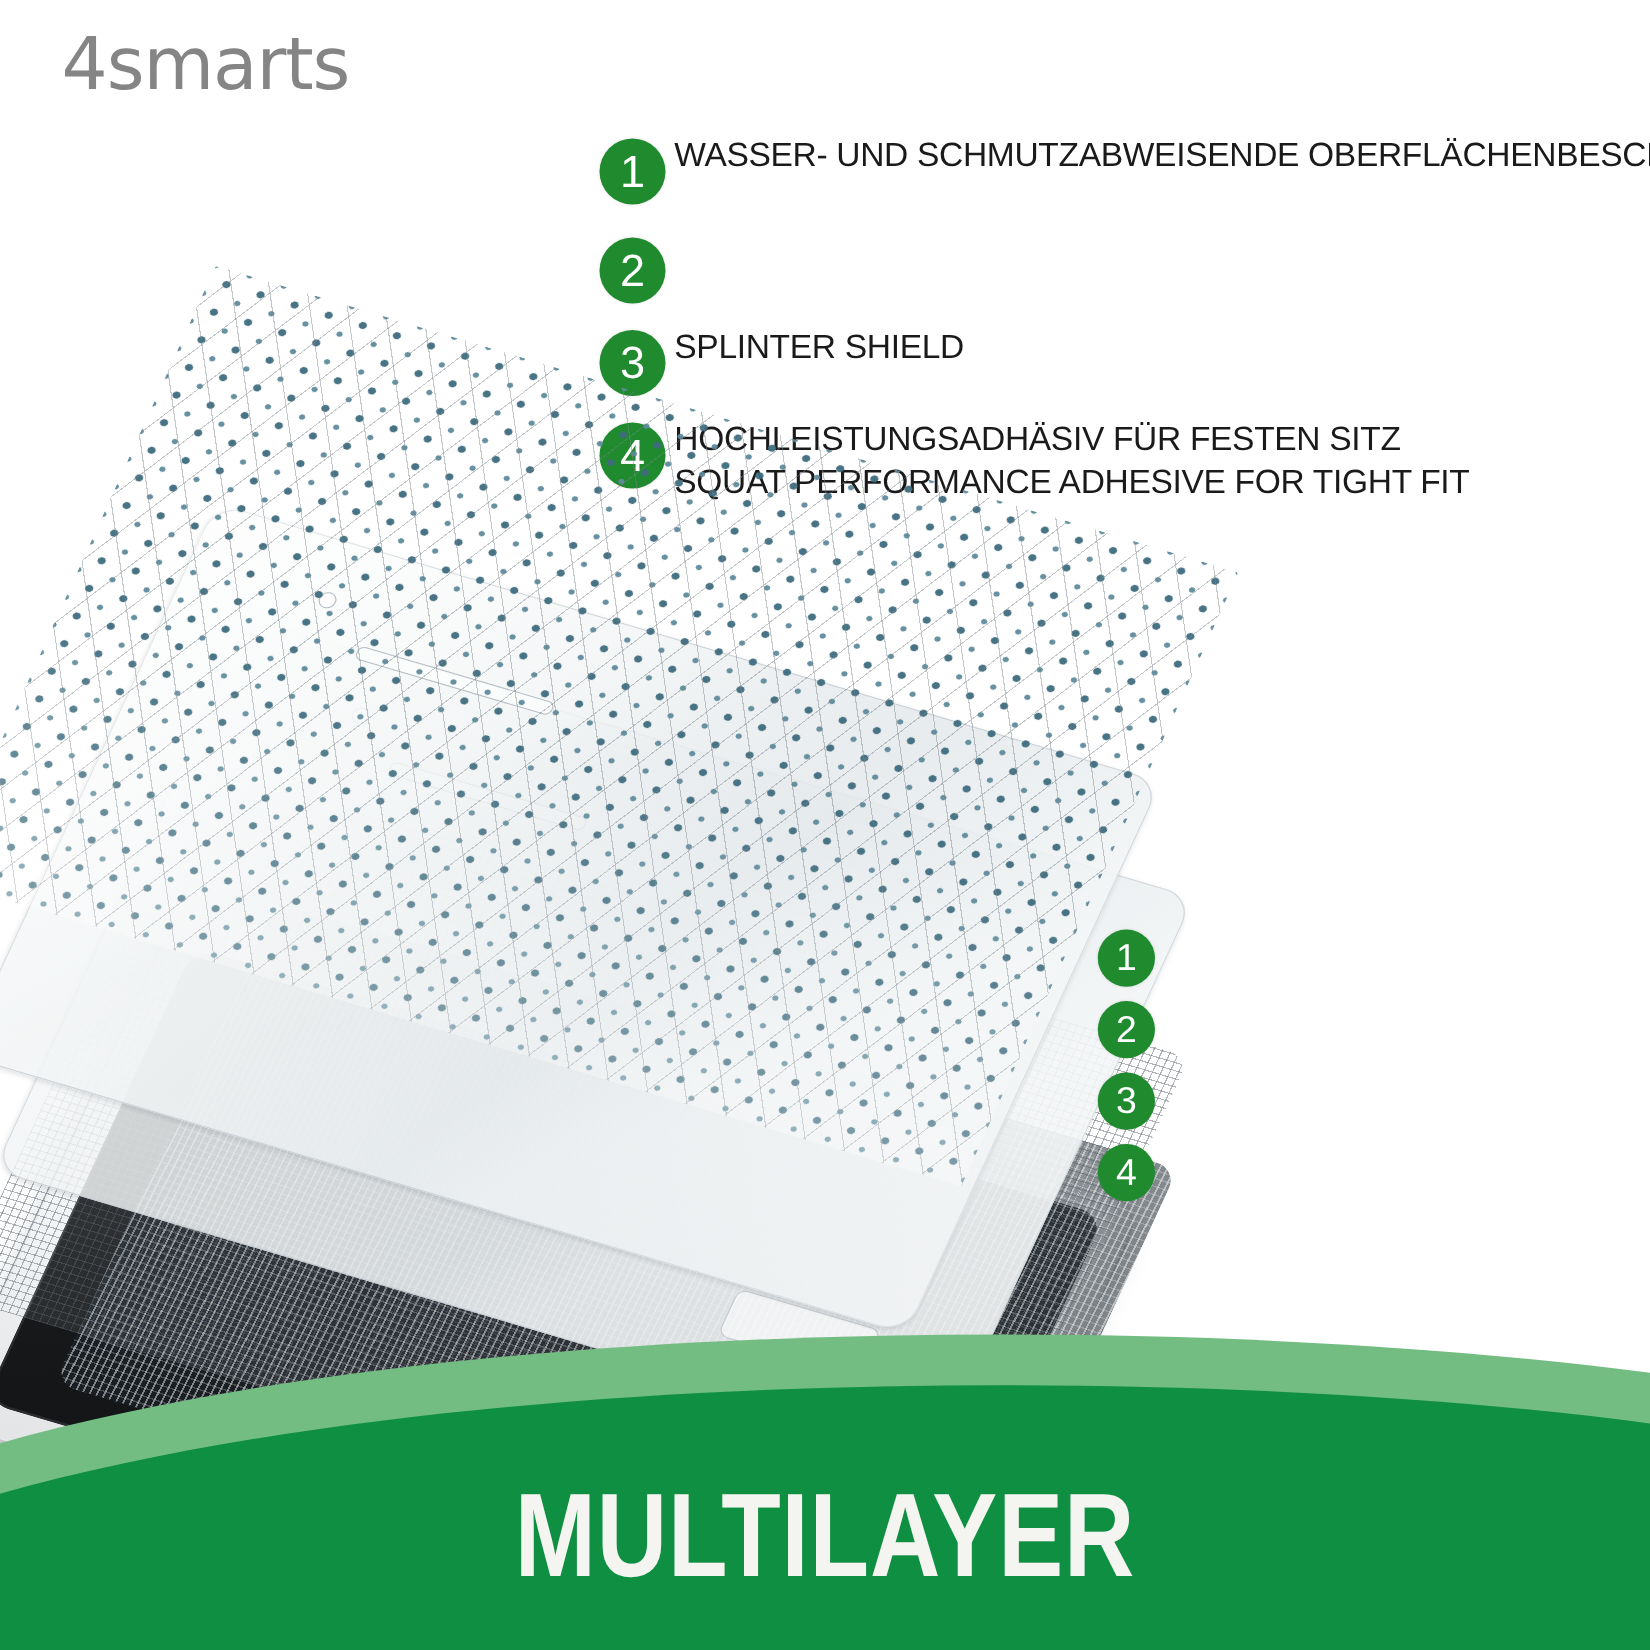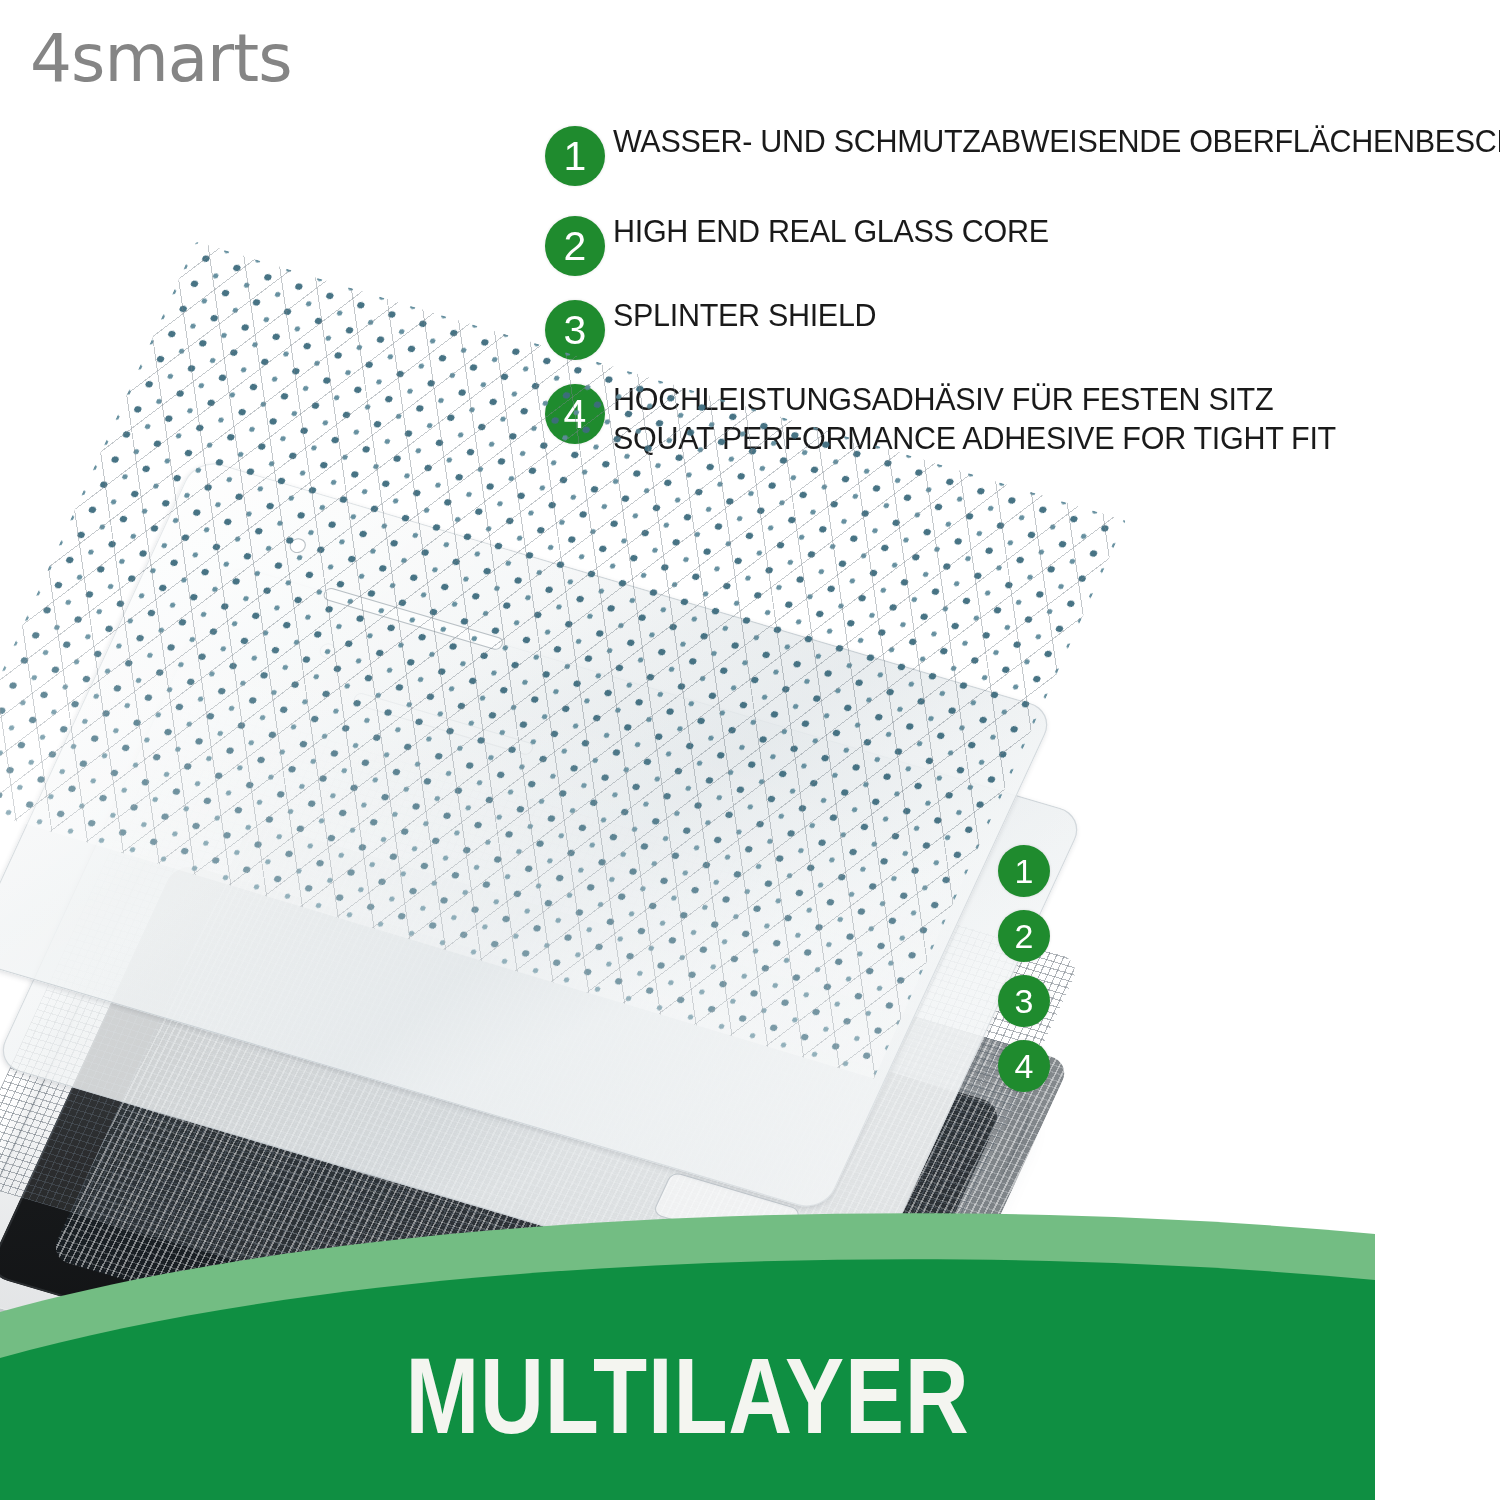--- a/index.html
+++ b/index.html
@@ -14,21 +14,21 @@
     position: relative;
     width: 1500px;
     height: 1500px;
     background: #ffffff;
     overflow: hidden;
   }
 
   
   .brand-logo {
     position: absolute;
-    left: 30px;
+    left: 56px;
     top: 26px;
     font-family: "DejaVu Sans", sans-serif;
     font-size: 66px;
     font-weight: 400;
     letter-spacing: -1px;
     color: #858585;
     line-height: 1;
     user-select: none;
   }
 
@@ -312,21 +312,21 @@
     margin-bottom: 13px;
     line-height: 1;
     box-shadow: 0 0 3px rgba(0,0,0,0.12);
   }
 
   
   .banner {
     position: absolute;
     left: 0;
     bottom: 0;
-    width: 1375px;
+    width: 1500px;
     height: 300px;
     overflow: hidden;
   }
   .banner svg { display: block; }
   .banner-title {
     position: absolute;
     left: 0;
     right: 0;
     bottom: 50px;
     text-align: center;
@@ -352,21 +352,20 @@
     <div class="legend-row row-1">
       <div class="legend-badge">1</div>
       <div class="legend-text">
         <div class="legend-line">WASSER- UND SCHMUTZABWEISENDE OBERFLÄCHENBESCHICHTUNG</div>
       </div>
     </div>
 
     <div class="legend-row row-2">
       <div class="legend-badge">2</div>
       <div class="legend-text">
-        <div class="legend-line">HIGH END REAL GLASS CORE</div>
       </div>
     </div>
 
     <div class="legend-row row-3">
       <div class="legend-badge">3</div>
       <div class="legend-text">
         <div class="legend-line">SPLINTER SHIELD</div>
       </div>
     </div>
 

